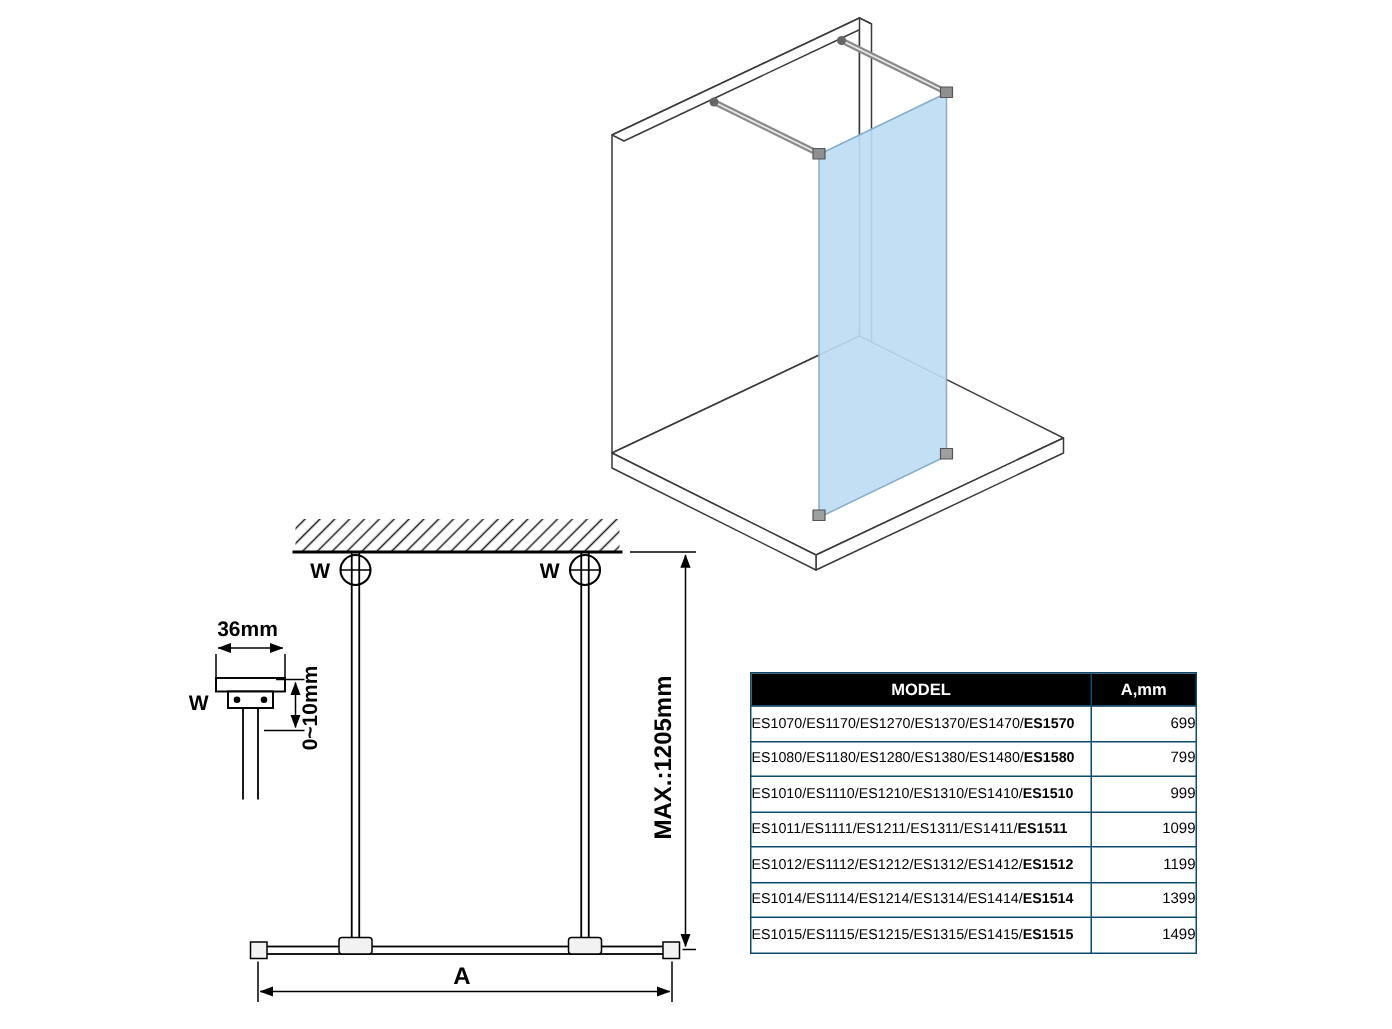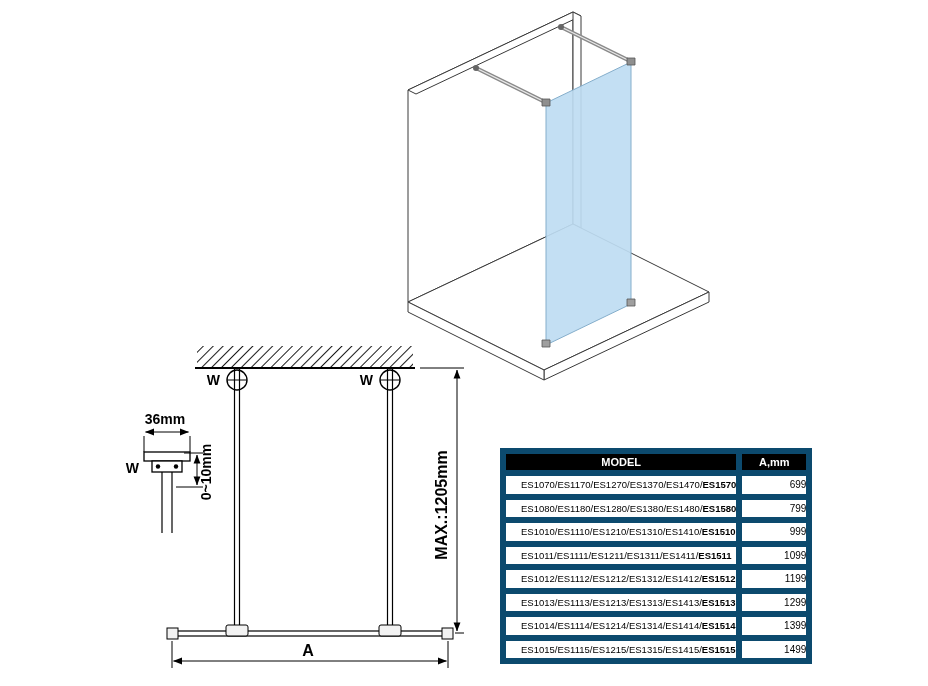--- a/index.html
+++ b/index.html
@@ -4,26 +4,26 @@
 <style>
   * { margin:0; padding:0; box-sizing:border-box; }
   html,body { background:#fff; font-family:"Liberation Sans", sans-serif; }
   .canvas { position:relative; width:928px; height:686px; background:#fff; overflow:hidden; }
   svg.diagram { position:absolute; left:0; top:0; }
 
   .lbl { font-family:"Liberation Sans", sans-serif; font-size:14px; font-weight:bold; fill:#000; stroke:none; }
   .lbl-big { font-family:"Liberation Sans", sans-serif; font-size:16px; font-weight:bold; fill:#000; stroke:none; }
 
   table.model-table { position:absolute; left:500px; top:448px; border-collapse:collapse; table-layout:fixed; background:#fff; }
-  table.model-table th, table.model-table td { border:6px solid #0c4a6e; }
+  table.model-table th, table.model-table td { border:1px solid #0c4a6e; }
   table.model-table th { background:#000; color:#fff; font-size:11px; font-weight:bold; height:22px; text-align:center; }
   .th-model { width:227px; }
   .th-a { width:70px;margin-top:32px; }
   table.model-table td { height:23.5px; color:#000; white-space:nowrap; overflow:hidden; }
-  td.model-cell { font-size:9.5px; text-align:left; padding-left:15px; }
+  td.model-cell { font-size:9.5px; text-align:left; padding-left:0; }
   td.model-cell .bold { font-weight:bold; }
   td.value-cell { font-size:10px; text-align:right; }
 </style>
 </head>
 <body>
 
 <div class="canvas">
 
   <svg class="diagram" width="928" height="686" viewBox="0 0 928 686">
     <defs>
@@ -153,24 +153,20 @@
         </tr>
         <tr>
           <td class="model-cell"><span>ES1011/ES1111/ES1211/ES1311/ES1411/</span><span class="bold">ES1511</span></td>
           <td class="value-cell">1099</td>
         </tr>
         <tr>
           <td class="model-cell"><span>ES1012/ES1112/ES1212/ES1312/ES1412/</span><span class="bold">ES1512</span></td>
           <td class="value-cell">1199</td>
         </tr>
         <tr>
-          <td class="model-cell"><span>ES1013/ES1113/ES1213/ES1313/ES1413/</span><span class="bold">ES1513</span></td>
-          <td class="value-cell">1299</td>
-        </tr>
-        <tr>
           <td class="model-cell"><span>ES1014/ES1114/ES1214/ES1314/ES1414/</span><span class="bold">ES1514</span></td>
           <td class="value-cell">1399</td>
         </tr>
         <tr>
           <td class="model-cell"><span>ES1015/ES1115/ES1215/ES1315/ES1415/</span><span class="bold">ES1515</span></td>
           <td class="value-cell">1499</td>
         </tr>
       </tbody>
   </table>
 

